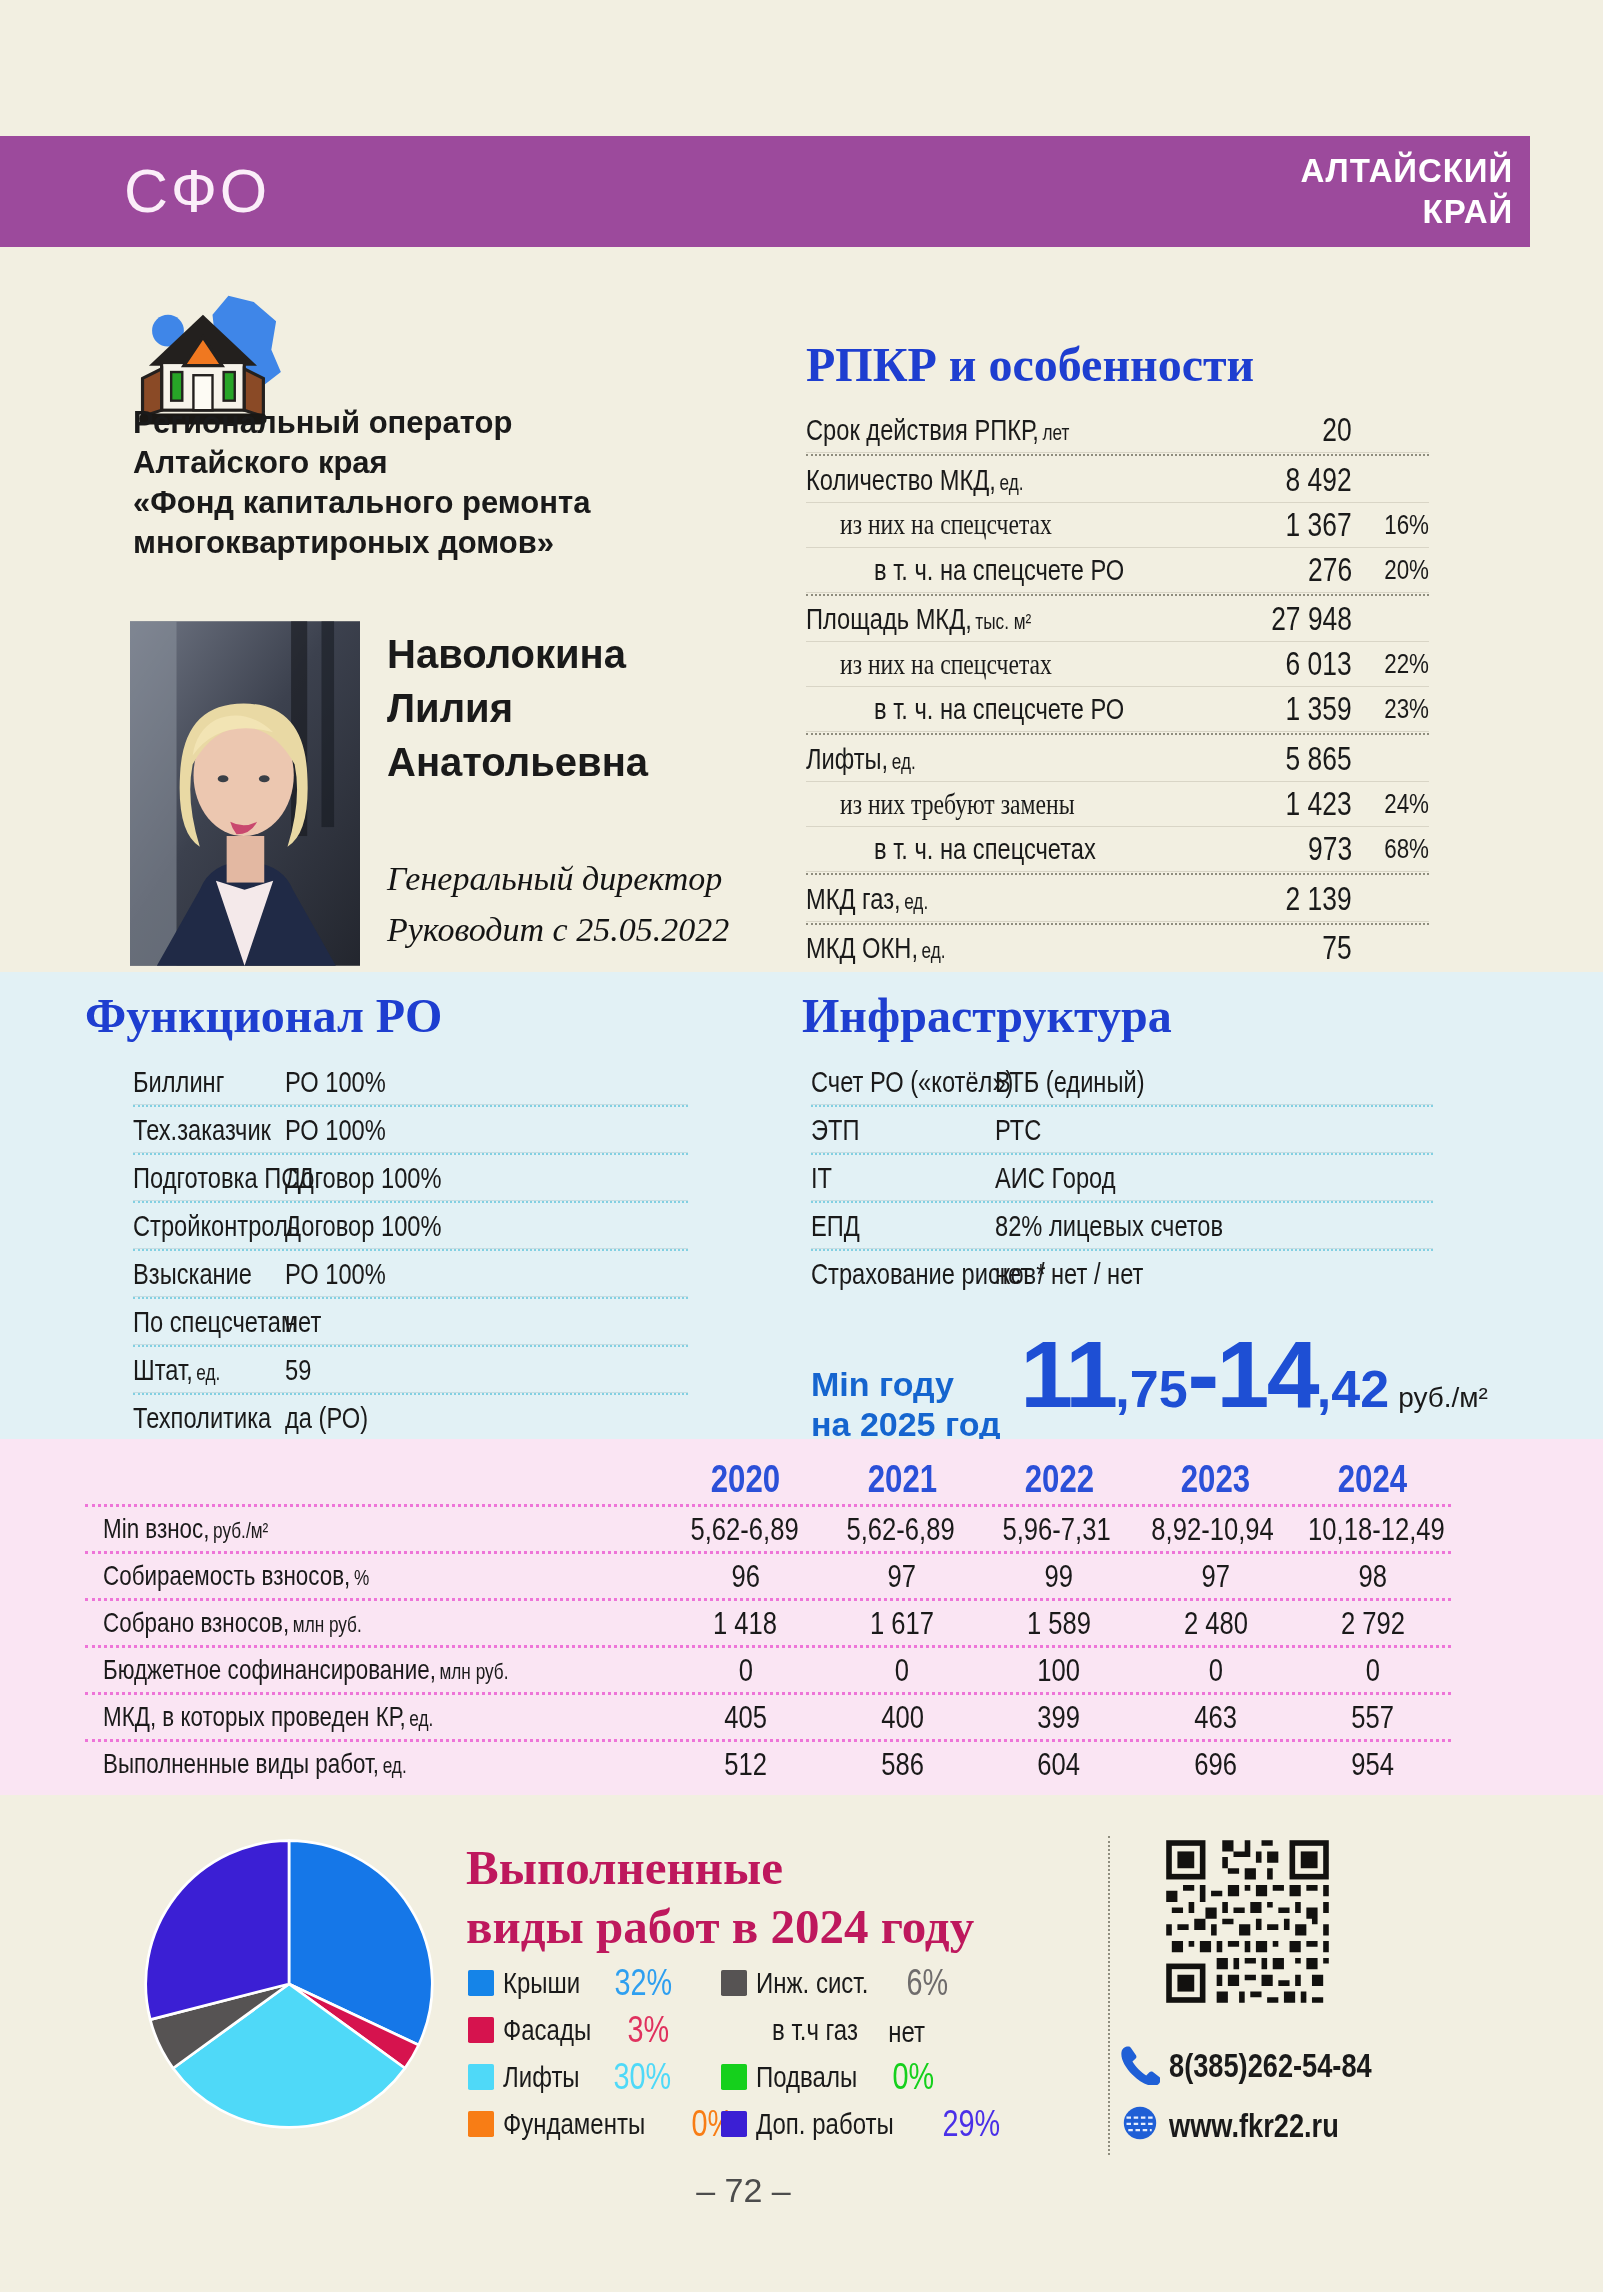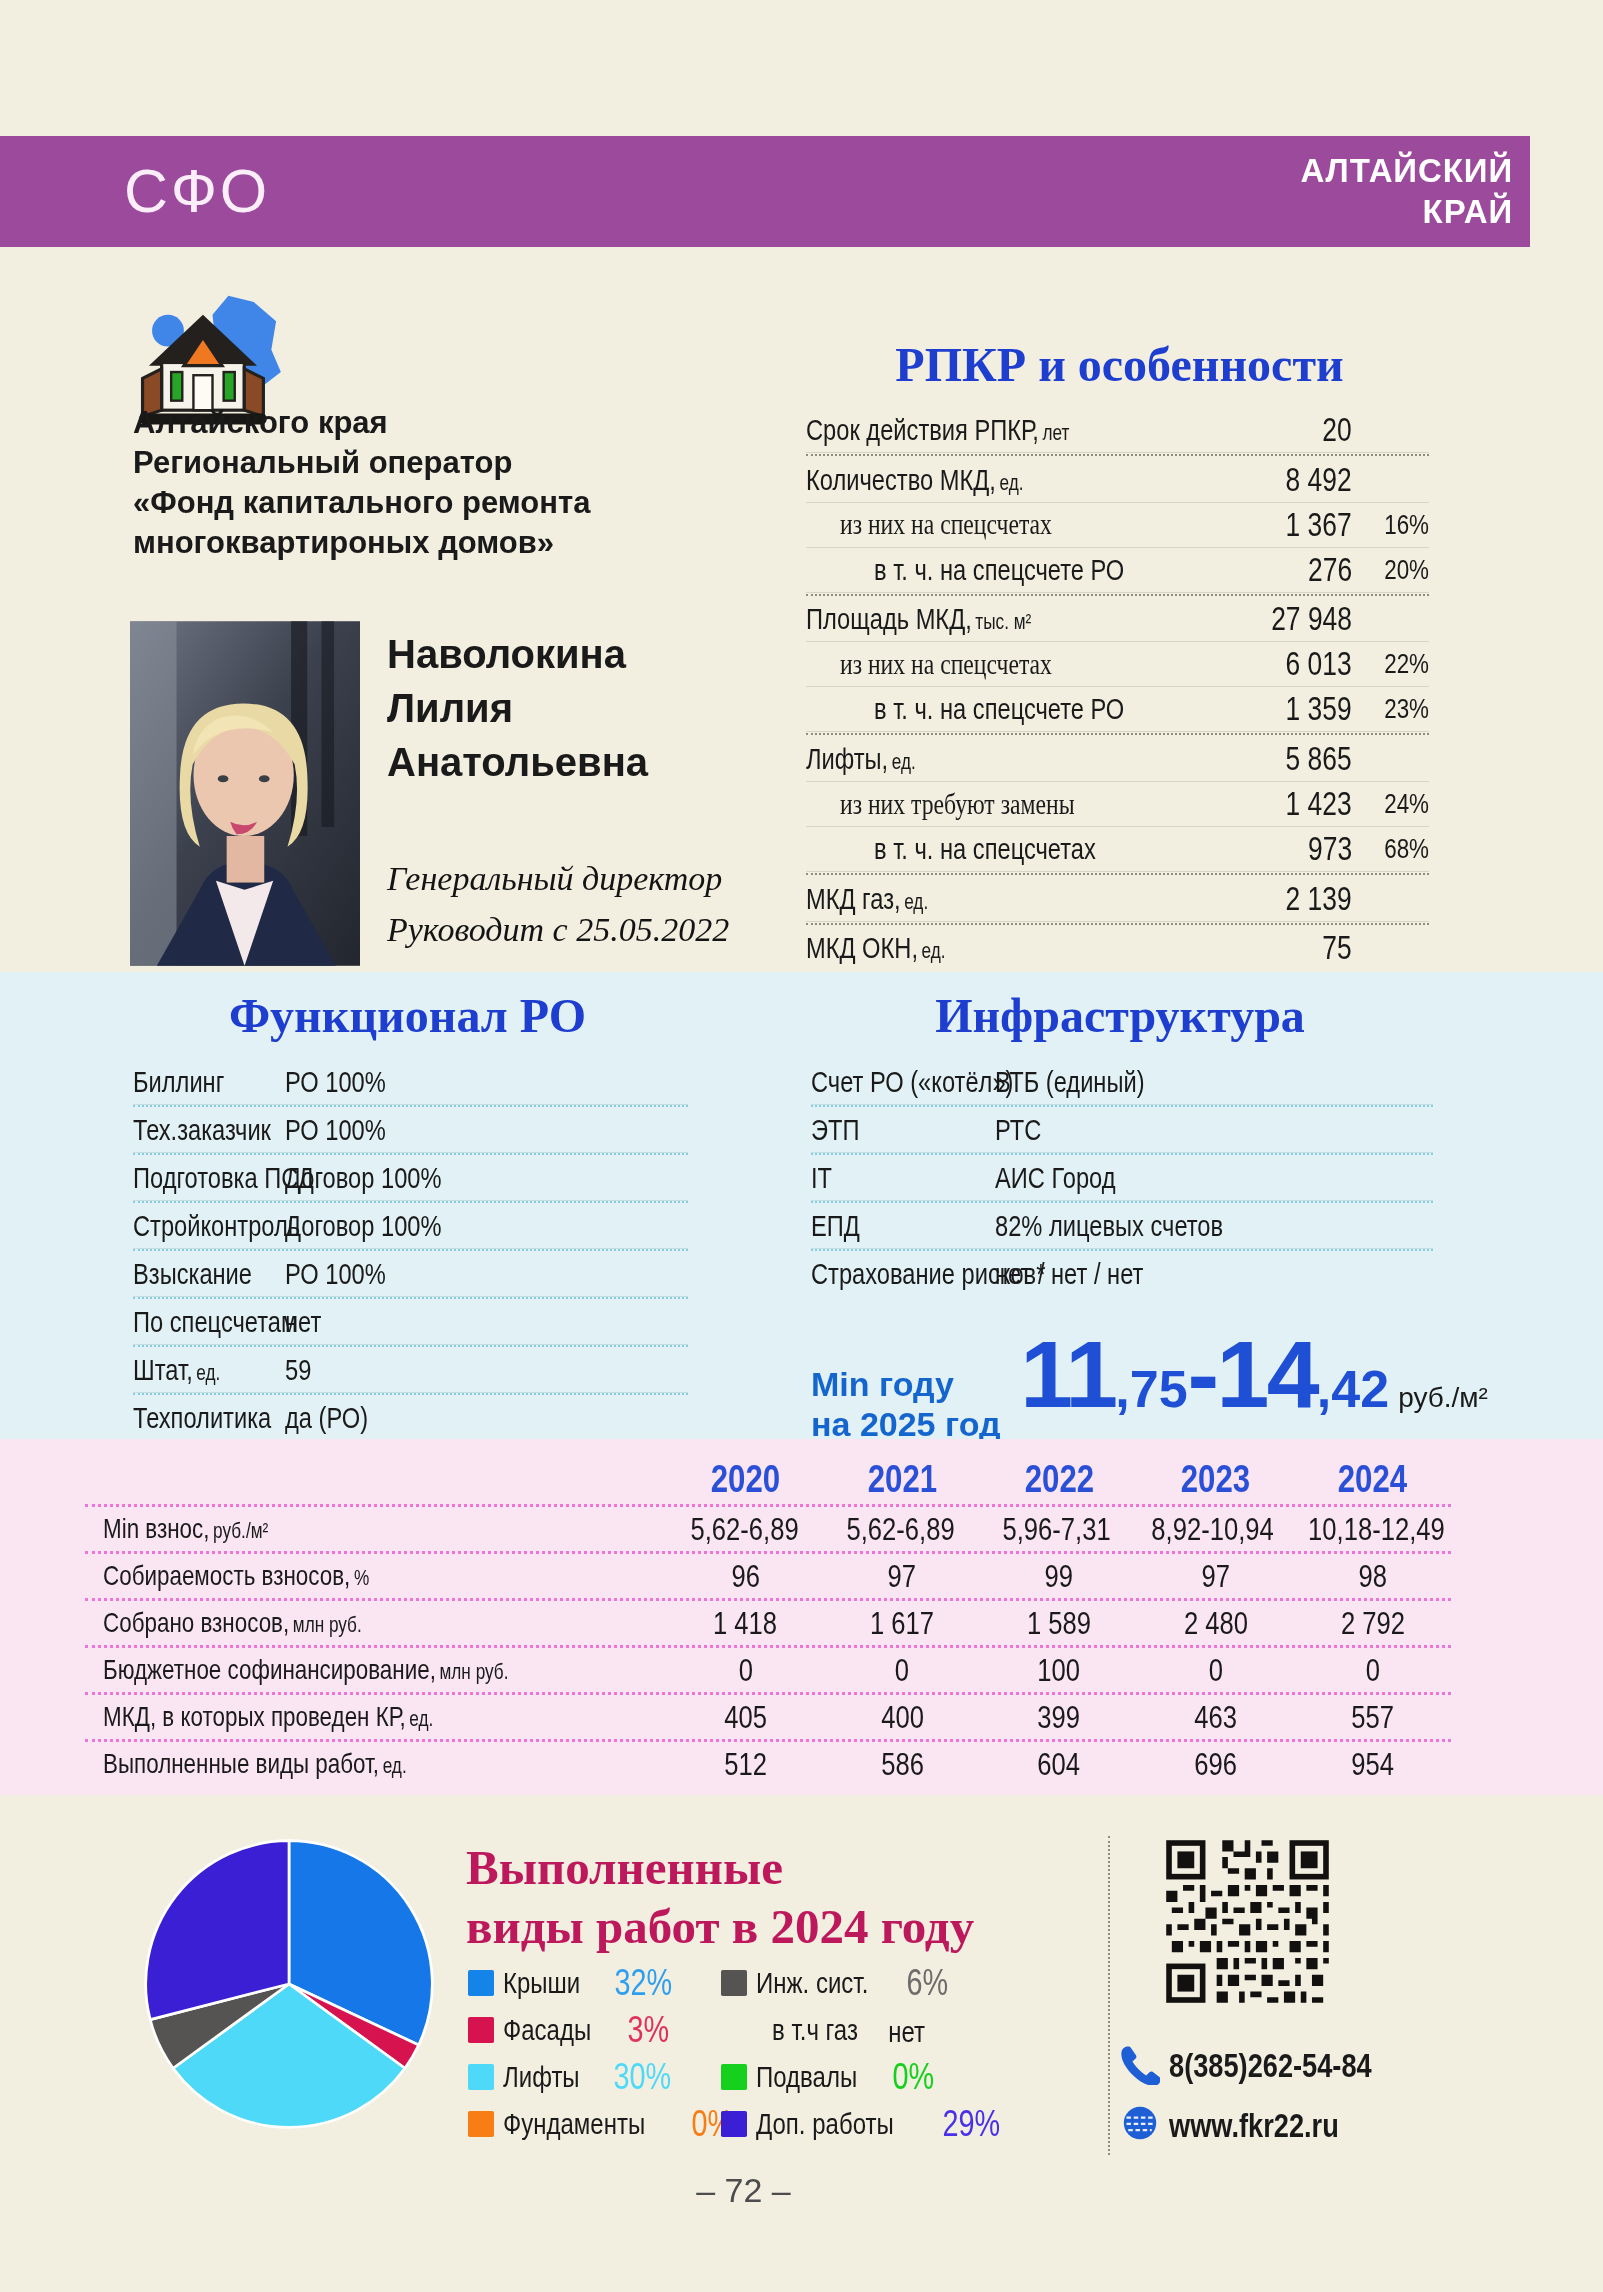--- a/index.html
+++ b/index.html
@@ -12,21 +12,21 @@
        color:#fbeef9;letter-spacing:2.7px;}
   .region{right:90px;top:150px;text-align:right;color:#ffffff;font-weight:bold;
           font-size:33px;line-height:41px;letter-spacing:0.9px;}
   
   .orgname{left:133px;top:403px;width:609px;font-size:31px;font-weight:bold;line-height:40px;}
   .leadername{left:387px;top:627px;font-size:40px;font-weight:bold;line-height:54px;}
   .leaderrole{left:387px;top:853px;font-family:"Liberation Serif",serif;font-style:italic;
               font-size:34px;line-height:51px;color:#141414;}
   
   .sect-title{font-family:"Liberation Serif",serif;font-weight:bold;font-size:48px;
-              color:#1e3ed0;text-align:center;}
+              color:#1e3ed0;text-align:left;}
   
   .rpkr{left:806px;top:408px;width:623px;}
   .r-row{display:flex;align-items:center;height:44px;border-bottom:0.9px solid #d9d5c6;}
   .r-label{flex:1;font-size:29.6px;}
   .ind1{padding-left:34px;font-family:Liberation Serif, serif;} .ind2{padding-left:68px;}
   .r-val{width:134px;text-align:right;font-size:33px;}
   .r-pct{width:77px;text-align:right;font-size:28px;}
   .suf{font-size:21.5px;margin-left:4.5px;}
   .gsep{height:0;border-bottom:2.7px dotted #8f8d7e;margin:0.9px 0 1.8px 0;}
   
@@ -89,22 +89,22 @@
     <rect x="24" y="56" width="7" height="18" fill="#27a527" stroke="#23201e" stroke-width="1.5"></rect>
     <rect x="57" y="56" width="7" height="18" fill="#27a527" stroke="#23201e" stroke-width="1.5"></rect>
     <rect x="38" y="58" width="12" height="22" fill="#fdfbf4" stroke="#23201e" stroke-width="1.5"></rect>
     <polygon points="6,60 18,54 18,80 6,84" fill="#8a4a26" stroke="#23201e" stroke-width="2"></polygon>
     <polygon points="70,54 82,60 82,84 70,80" fill="#8a4a26" stroke="#23201e" stroke-width="2"></polygon>
     <rect x="4" y="82" width="80" height="7" rx="3" fill="#191714"></rect>
   </svg>
 </div>
 
 <div class="abs orgname">
+  <div>Региональный оператор</div>
   <div>Алтайского края</div>
-  <div>Региональный оператор</div>
   <div>«Фонд капитального ремонта</div>
   <div>многоквартироных домов»</div>
 </div>
 
 <div class="abs" style="left:130px;top:621px;width:230px;height:345px;">
   <svg width="230" height="345" viewBox="0 0 257 385">
     <defs>
       <linearGradient id="bgph" x1="0" y1="0" x2="1" y2="1">
         <stop offset="0" stop-color="#707684"></stop>
           <stop offset="0.45" stop-color="#3c414e"></stop>

